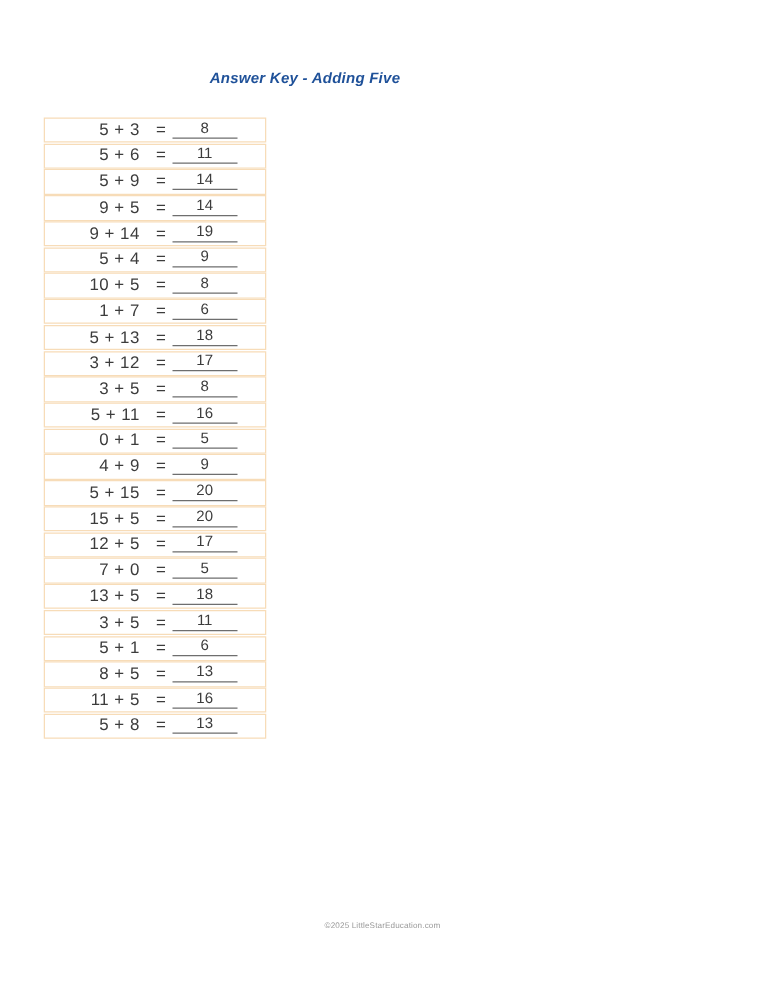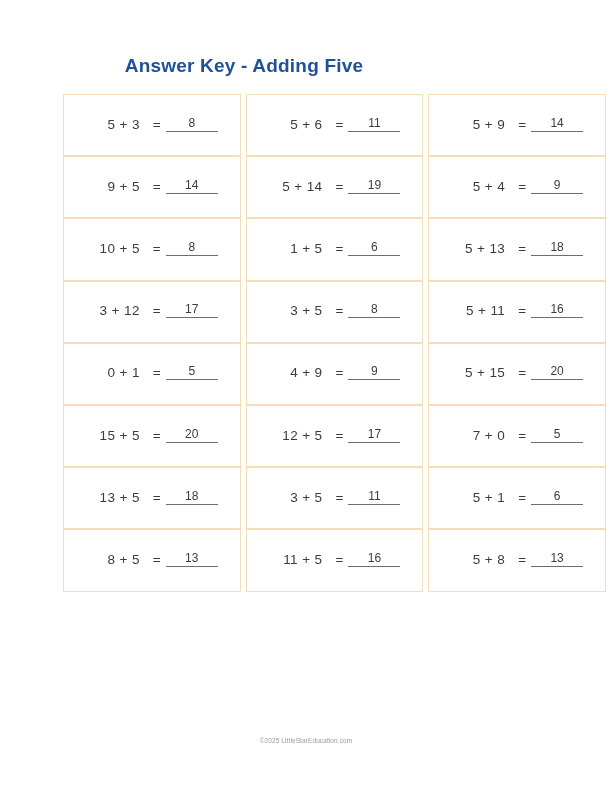--- a/index.html
+++ b/index.html
@@ -18,38 +18,39 @@
     width: 612px;
     height: 792px;
     box-sizing: border-box;
   }
   .worksheet-title {
     position: absolute;
     top: 55px;
     left: 0;
     width: 488px;
     text-align: center;
-    font-size: 19px;
+    font-size: 12px;
     font-weight: bold;
     color: #1f5199;
     letter-spacing: 0.2px;
+    font-style: italic;
   }
   .problem-grid {
     position: absolute;
     top: 94px;
     left: 35px;
     width: 543px;
     display: flex;
     flex-direction: column;
   }
   .problem-row {
     display: flex;
+    flex-direction: column;
     width: 100%;
     height: 62.2px;
-    margin-left: 28px;
   }
   .problem-cell {
     box-sizing: border-box;
     border: 1px solid #f7dcb8;
     background: #ffffff;
     width: 177.6px;
     height: 62.2px;
     display: flex;
     align-items: center;
     justify-content: center;
@@ -134,21 +135,21 @@
     <div class="problem-row">
       <div class="problem-cell">
         <div class="equation">
           <span class="expression">9 + 5</span>
           <span class="equals-sign">=</span>
           <span class="answer-blank">14</span>
         </div>
       </div>
       <div class="problem-cell">
         <div class="equation">
-          <span class="expression">5 + 14</span>
+          <span class="expression">9 + 14</span>
           <span class="equals-sign">=</span>
           <span class="answer-blank">19</span>
         </div>
       </div>
       <div class="problem-cell">
         <div class="equation">
           <span class="expression">5 + 4</span>
           <span class="equals-sign">=</span>
           <span class="answer-blank">9</span>
         </div>
@@ -158,21 +159,21 @@
     <div class="problem-row">
       <div class="problem-cell">
         <div class="equation">
           <span class="expression">10 + 5</span>
           <span class="equals-sign">=</span>
           <span class="answer-blank">8</span>
         </div>
       </div>
       <div class="problem-cell">
         <div class="equation">
-          <span class="expression">1 + 5</span>
+          <span class="expression">1 + 7</span>
           <span class="equals-sign">=</span>
           <span class="answer-blank">6</span>
         </div>
       </div>
       <div class="problem-cell">
         <div class="equation">
           <span class="expression">5 + 13</span>
           <span class="equals-sign">=</span>
           <span class="answer-blank">18</span>
         </div>

